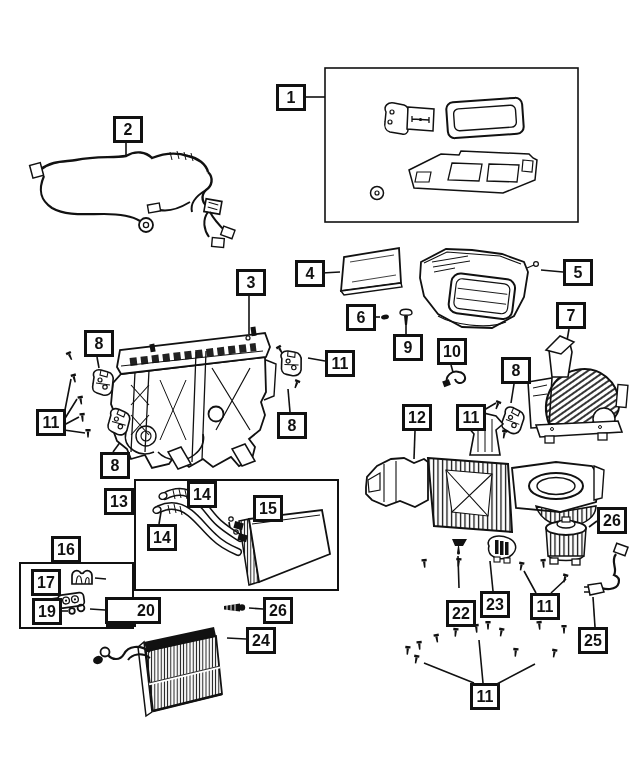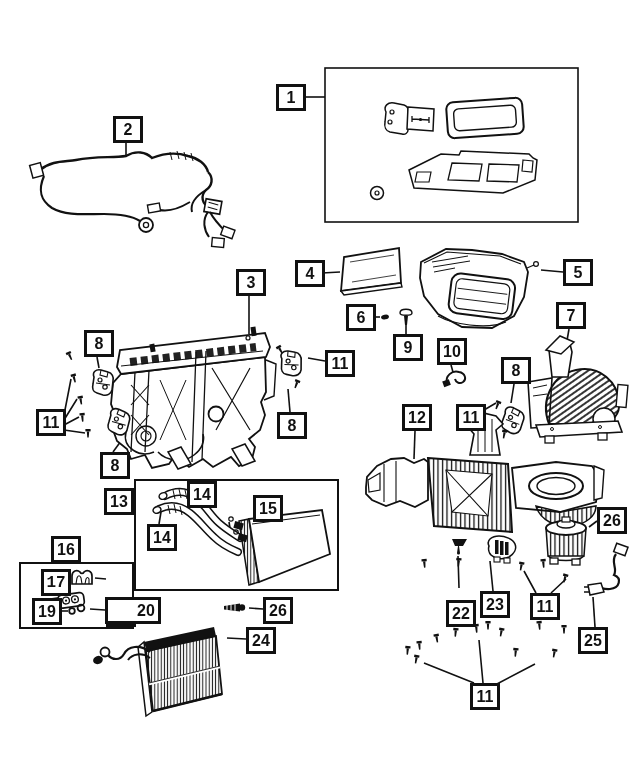--- a/index.html
+++ b/index.html
@@ -373,21 +373,21 @@
       <div class="callout" style="left: 325px; top: 350px;">11</div>
       <div class="callout" style="left: 456px; top: 404px;">11</div>
       <div class="callout" style="left: 530px; top: 593px;">11</div>
       <div class="callout" style="left: 470px; top: 683px;">11</div>
       <div class="callout" style="left: 402px; top: 404px;">12</div>
       <div class="callout" style="left: 104px; top: 488px;">13</div>
       <div class="callout" style="left: 187px; top: 481px;">14</div>
       <div class="callout" style="left: 147px; top: 524px;">14</div>
       <div class="callout" style="left: 217px; top: 495px; margin-left: 36px;">15</div>
       <div class="callout" style="left: 51px; top: 536px;">16</div>
-      <div class="callout" style="left: 41px; top: 569px; font-family: Liberation Mono, monospace;">17</div>
+      <div class="callout" style="left: 31px; top: 569px;">17</div>
       <div class="callout" style="left: 106px; top: 600px;">18</div>
       <div class="callout" style="left: 32px; top: 598px;">19</div>
       <div class="callout" style="left: 105px; top: 597px; padding-left: 28px;">20</div>
       <div class="callout" style="left: 597px; top: 507px;">26</div>
       <div class="callout" style="left: 446px; top: 588px; margin-top: 12px;">22</div>
       <div class="callout" style="left: 480px; top: 591px;">23</div>
       <div class="callout" style="left: 246px; top: 627px;">24</div>
       <div class="callout" style="left: 578px; top: 627px;">25</div>
       <div class="callout" style="left: 263px; top: 597px;">26</div>
     </div>

